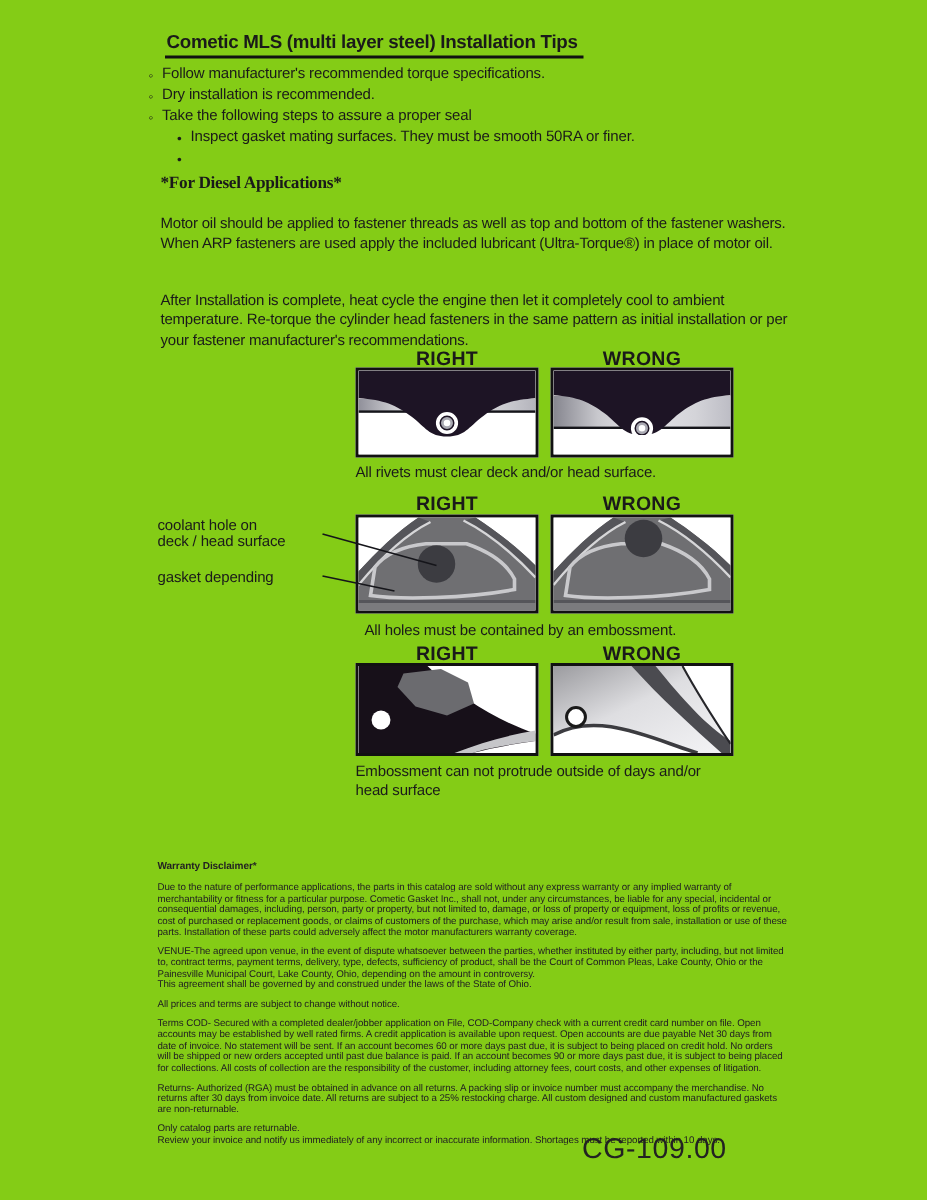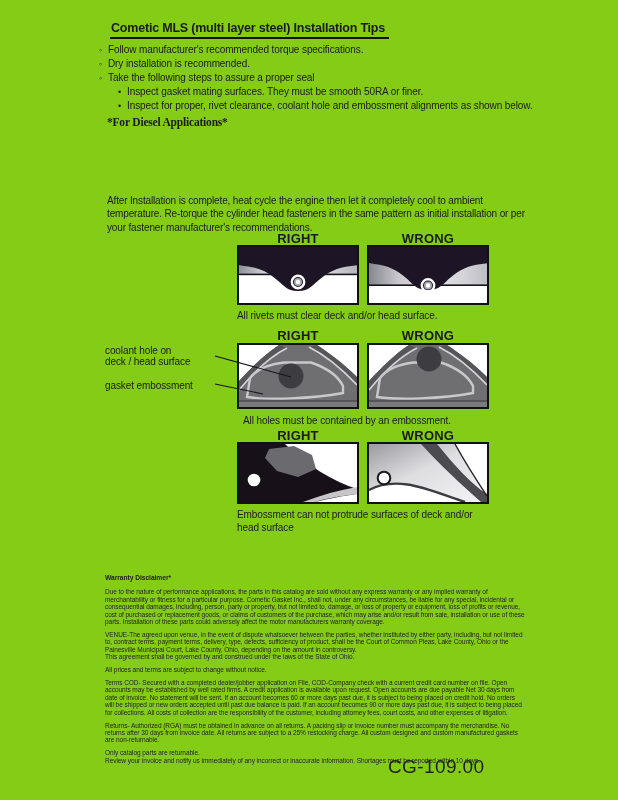--- a/index.html
+++ b/index.html
@@ -70,25 +70,25 @@
     <div class="tip">
       <span class="marker">◦</span>
       <span>Take the following steps to assure a proper seal</span>
     </div>
     <div class="tip sub">
       <span class="marker">•</span>
       <span>Inspect gasket mating surfaces.  They must be smooth 50RA or finer.</span>
     </div>
     <div class="tip sub">
       <span class="marker">•</span>
-      <span>Inspect for proper, rivet clearance, coolant hole and embossment alignments as shown below.</span>
     </div>
   </div>
 
   <div class="diesel-heading">*For Diesel Applications*</div>
+  <p class="para p1">Motor oil should be applied to fastener threads as well as top and bottom of the fastener washers. When ARP fasteners are used apply the included lubricant (Ultra-Torque®) in place of motor oil.</p>
   <p class="para p2">After Installation is complete, heat cycle the engine then let it completely cool to ambient temperature. Re-torque the cylinder head fasteners in the same pattern as initial installation or per your fastener manufacturer's recommendations.</p>
 
   <div class="diag-row row1">
     <div class="rw-label col-a">RIGHT</div>
     <div class="rw-label col-b" style="left:130px;">WRONG</div>
 
     <svg class="diag-img img-a" width="118" height="56" viewBox="0 0 118 56">
       <defs>
         <linearGradient id="g1a" x1="0" y1="0" x2="1" y2="0">
           <stop offset="0" stop-color="#90909a"></stop>
@@ -123,21 +123,21 @@
       <circle cx="59" cy="38.5" r="6.2" fill="none" stroke="#ffffff" stroke-width="2.4"></circle>
       <circle cx="59" cy="38.5" r="3.1" fill="#ffffff" stroke="#a9a9b2" stroke-width="1.8"></circle>
     </svg>
 
     <div class="caption">All rivets must clear deck and/or head surface.</div>
   </div>
 
   <div class="diag-row row2">
     <div class="callout c1">coolant hole on
 deck / head surface</div>
-    <div class="callout c2">gasket embossment</div>
+    <div class="callout c2">gasket depending</div>
 
     <div class="rw-label rw-a">RIGHT</div>
     <div class="rw-label rw-b">WRONG</div>
 
     <svg class="diag-img img-a" width="118" height="62" viewBox="0 0 118 62">
       <rect width="118" height="62" fill="#6f6f72"></rect>
       <path d="M0,0 H40 C26,9 12,23 0,36 Z" fill="#ffffff"></path>
       <path d="M78,0 H118 V32 C104,18 90,8 78,0 Z" fill="#ffffff"></path>
       <path d="M40,0 C26,9 12,23 0,36 L0,45 C14,28 30,12 48,3 Z" fill="#55555a"></path>
       <path d="M78,0 C90,8 104,18 118,32 L118,40 C103,24 88,11 70,2 Z" fill="#55555a"></path>
@@ -193,21 +193,21 @@
         </linearGradient>
       </defs>
       <rect width="118" height="58" fill="#ffffff"></rect>
       <path d="M0,0 H86 C98,22 110,40 118,52 V58 H96 C64,48 30,30 0,46 Z" fill="url(#g3b)"></path>
       <path d="M52,0 H68 C86,22 102,40 118,50 V58 H112 C94,42 70,20 52,0 Z" fill="#4b4b50"></path>
       <path d="M96,58 C64,48 30,30 0,46" stroke="#3c3c40" stroke-width="2.4" fill="none"></path>
       <path d="M86,0 C98,22 110,40 118,52" stroke="#26262a" stroke-width="1.4" fill="none"></path>
       <circle cx="15" cy="34" r="6.3" fill="#ffffff" stroke="#1a1a1a" stroke-width="2"></circle>
     </svg>
 
-    <div class="caption">Embossment can not protrude surfaces of deck and/or head surface</div>
+    <div class="caption">Embossment can not protrude outside of days and/or head surface</div>
   </div>
 
   <div class="warranty">
     <h3>Warranty Disclaimer*</h3>
     <p>Due to the nature of performance applications, the parts in this catalog are sold without any express warranty or any implied warranty of merchantability or fitness for a particular purpose.  Cometic Gasket Inc., shall not, under any circumstances, be liable for any special, incidental or consequential damages, including, person, party or property, but not limited to, damage, or loss of property or equipment, loss of profits or revenue, cost of purchased or replacement goods, or claims of customers of the purchase, which may arise and/or result from sale, installation or use of these parts.  Installation of these parts could adversely affect the motor manufacturers warranty coverage.</p>
     <p>VENUE-The agreed upon venue, in the event of dispute whatsoever between the parties, whether instituted by either party, including, but not limited to, contract terms, payment terms, delivery, type, defects, sufficiency of product, shall be the Court of Common Pleas, Lake County, Ohio or the Painesville Municipal Court, Lake County, Ohio, depending on the amount in controversy.
 This agreement shall be governed by and construed under the laws of the State of Ohio.</p>
     <p>All prices and terms are subject to change without notice.</p>
     <p>Terms COD- Secured with a completed dealer/jobber application on File, COD-Company check with a current credit card number on file.  Open accounts may be established by well rated firms.  A credit application is available upon request.  Open accounts are due payable Net 30 days from date of invoice.  No statement will be sent.  If an account becomes 60 or more days past due, it is subject to being placed on credit hold.  No orders will be shipped or new orders accepted until past due balance is paid.  If an account becomes 90 or more days past due, it is subject to being placed for collections.  All costs of collection are the responsibility of the customer, including attorney fees, court costs, and other expenses of litigation.</p>
     <p>Returns- Authorized (RGA) must be obtained in advance on all returns.  A packing slip or invoice number must accompany the merchandise.  No returns after 30 days from invoice date.  All returns are subject to a 25% restocking charge.  All custom designed and custom manufactured gaskets are non-returnable.</p>

